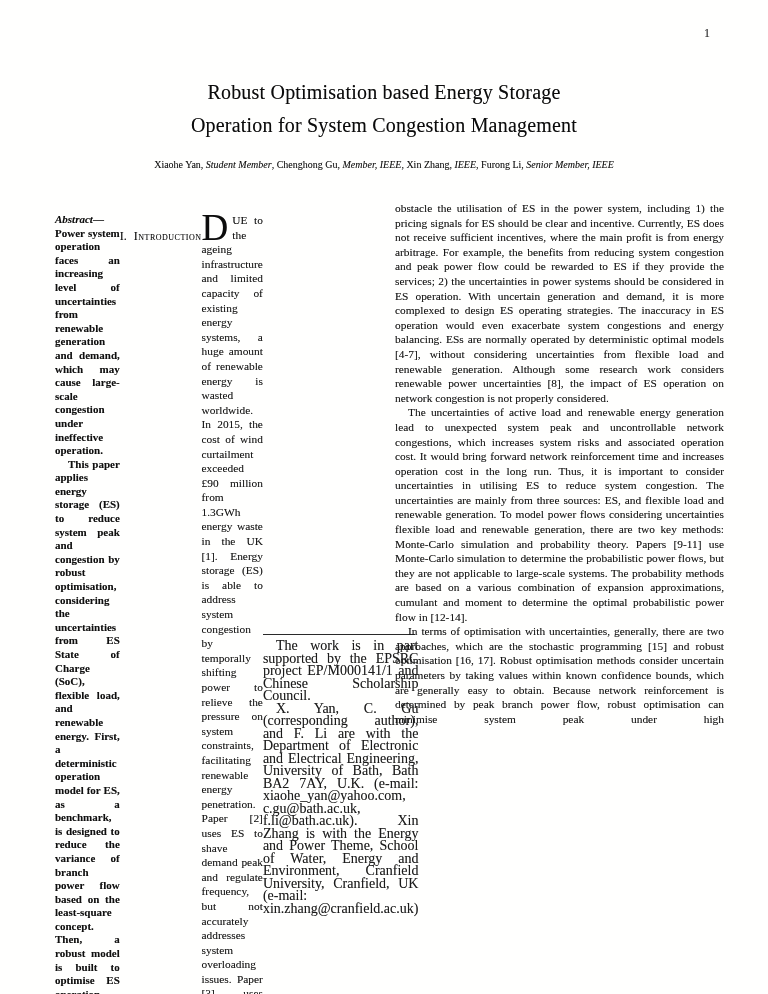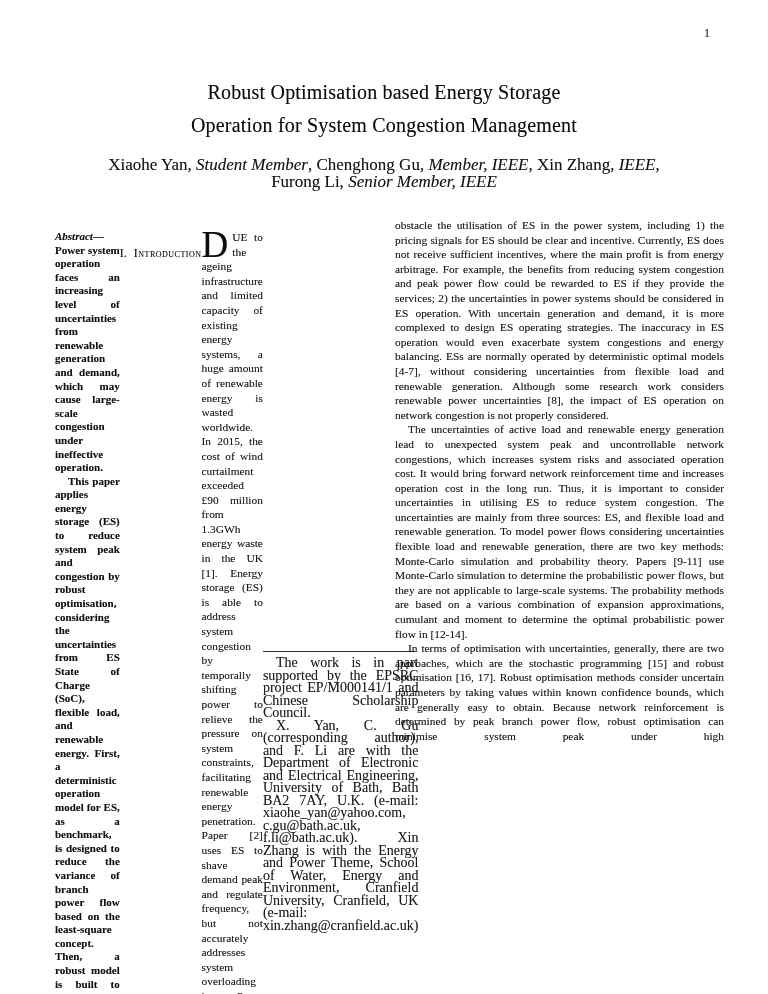--- a/index.html
+++ b/index.html
@@ -6,21 +6,21 @@
   html,body { background:#ffffff; }
   body { font-family:"Liberation Serif","DejaVu Serif",serif; }
   .page {
     position:relative; width:768px; height:994px; background:#fffffe;
     color:#181818; overflow:hidden;
     text-shadow:0 0 0.6px rgba(30,30,30,0.38);
   }
   .page-number { position:absolute; top:26px; right:58px; font-size:12px; color:#333; }
   .header { text-align:center; padding-top:76px; }
   .title-line { font-size:20px; line-height:33px; font-weight:400; color:#0b0b0b; letter-spacing:0.2px; }
-  .authors { margin:14px auto 16px auto; max-width:600px; font-size:17px; line-height:17px; color:#141414;font-family:Liberation Serif, serif; }
+  .authors { margin:14px auto 16px auto; max-width:600px; font-size:10px; line-height:17px; color:#141414;font-family:Liberation Serif, serif; }
   .authors i { font-style:italic; }
   .columns { display:flex; gap:10px; padding:0 44px 0 55px; margin-top:40px; }
   .col { width:330px; text-align:justify; }
   .col-left { display:flex; flex-direction:row; height:702px; }
   .col-right { margin-top:-12px;font-family:Liberation Serif, serif; }
   .abstract, .index-terms { font-weight:bold; font-size:11px; line-height:13.6px; color:#101010; }
   .abstract p.indented { text-indent:13px; }
   .abstract .lead, .index-terms .lead { font-style:italic; }
   .index-terms { margin-top:13px; }
   .index-terms p { text-indent:13px; }

